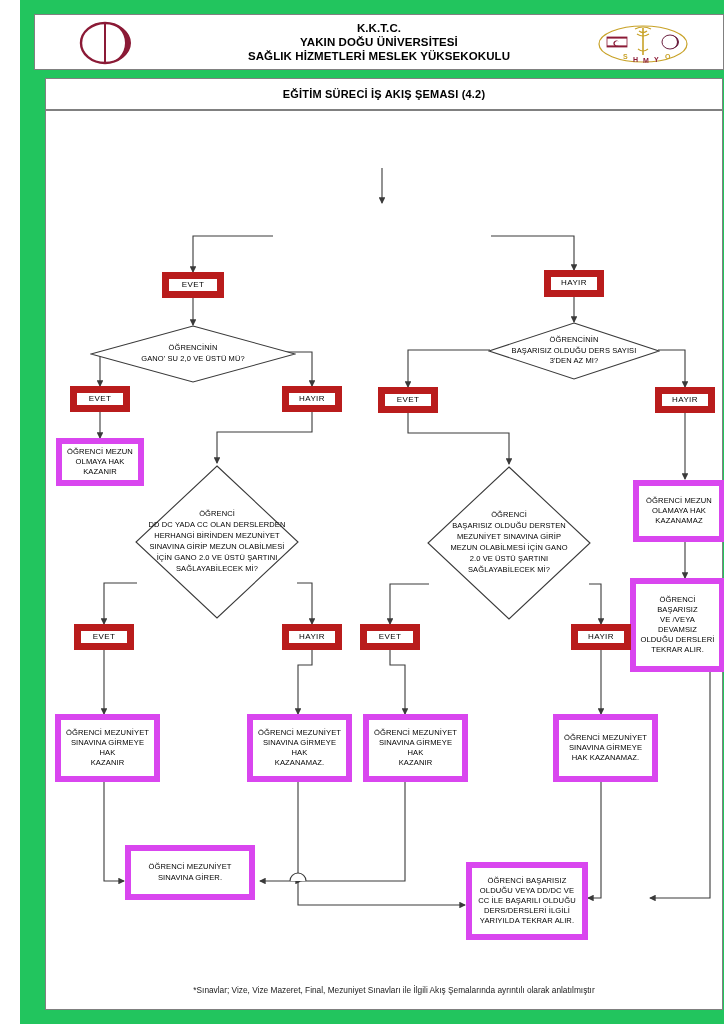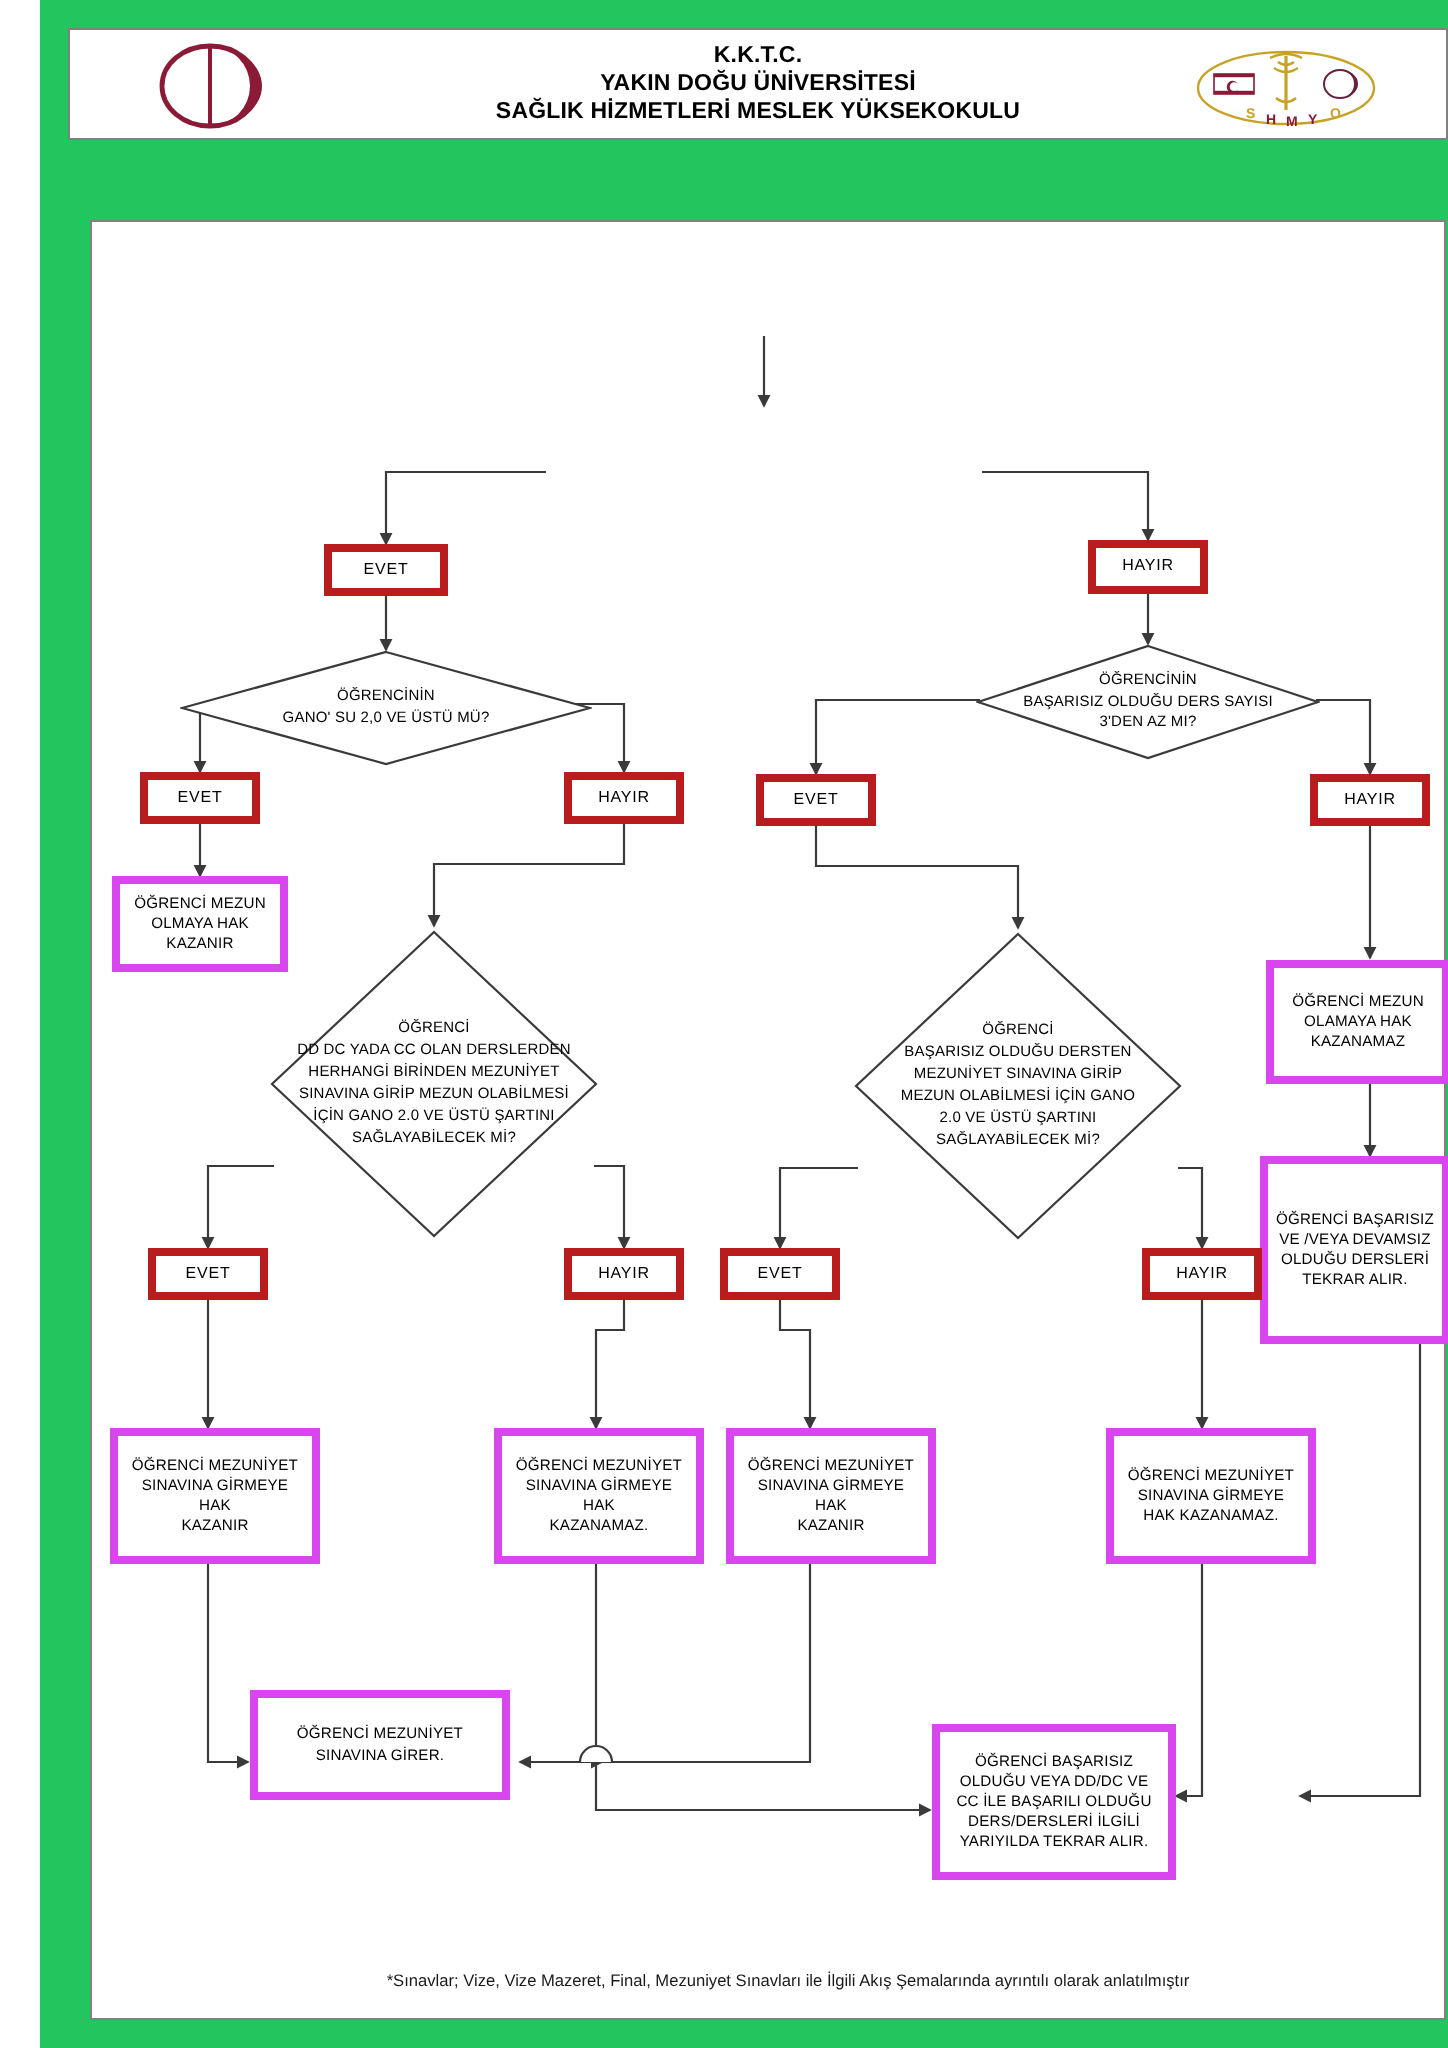--- a/index.html
+++ b/index.html
@@ -91,27 +91,27 @@
     line-height: 1.32;
     white-space: pre-line;
   }
   .terminator {
     border: 1px solid #3a3a3a;
     border-radius: 26px;
     font-size: 8.2px;
     letter-spacing: .3px;
   }
   .process {
-    border: 4px solid #d946ef;
+    border: 6px solid #d946ef;
     font-size: 7.6px;
     padding: 2px 4px;
     letter-spacing: .1px;
   }
   .label-box {
-    border: 4px solid #b91c1c;
+    border: 7px solid #b91c1c;
     font-size: 8px;
     letter-spacing: .4px;
   }
   .decision {
     border: 0;
     background: transparent;
     font-size: 7.5px;
     letter-spacing: .1px;
     line-height: 1.45;
   }
@@ -177,20 +177,23 @@
           <text x="28" y="36" font-family="Liberation Sans, sans-serif" font-size="7" font-weight="bold" fill="#C8A227">S</text>
           <text x="38" y="39" font-family="Liberation Sans, sans-serif" font-size="7" font-weight="bold" fill="#8B1A36">H</text>
           <text x="48" y="40" font-family="Liberation Sans, sans-serif" font-size="7" font-weight="bold" fill="#8B1A36">M</text>
           <text x="59" y="39" font-family="Liberation Sans, sans-serif" font-size="7" font-weight="bold" fill="#8B1A36">Y</text>
           <text x="70" y="36" font-family="Liberation Sans, sans-serif" font-size="7" font-weight="bold" fill="#C8A227">O</text>
         </svg>
       </div>
     </div>
   </div>
 
+  <div class="subtitle-row">
+    <span class="txt">EĞİTİM SÜRECİ İŞ AKIŞ ŞEMASI (4.2)</span>
+  </div>
 
   <div class="body-frame"></div>
 
   <svg id="wires" viewBox="0 0 724 1024">
     <defs>
       <marker id="ah" viewBox="0 0 10 10" refX="8.6" refY="5" markerWidth="6" markerHeight="6" orient="auto-start-reverse">
         <path d="M 0 0 L 10 5 L 0 10 z" fill="#3a3a3a"></path>
       </marker>
     </defs>
     <g stroke="#3a3a3a" stroke-width="1.1" fill="none" marker-end="url(#ah)">

